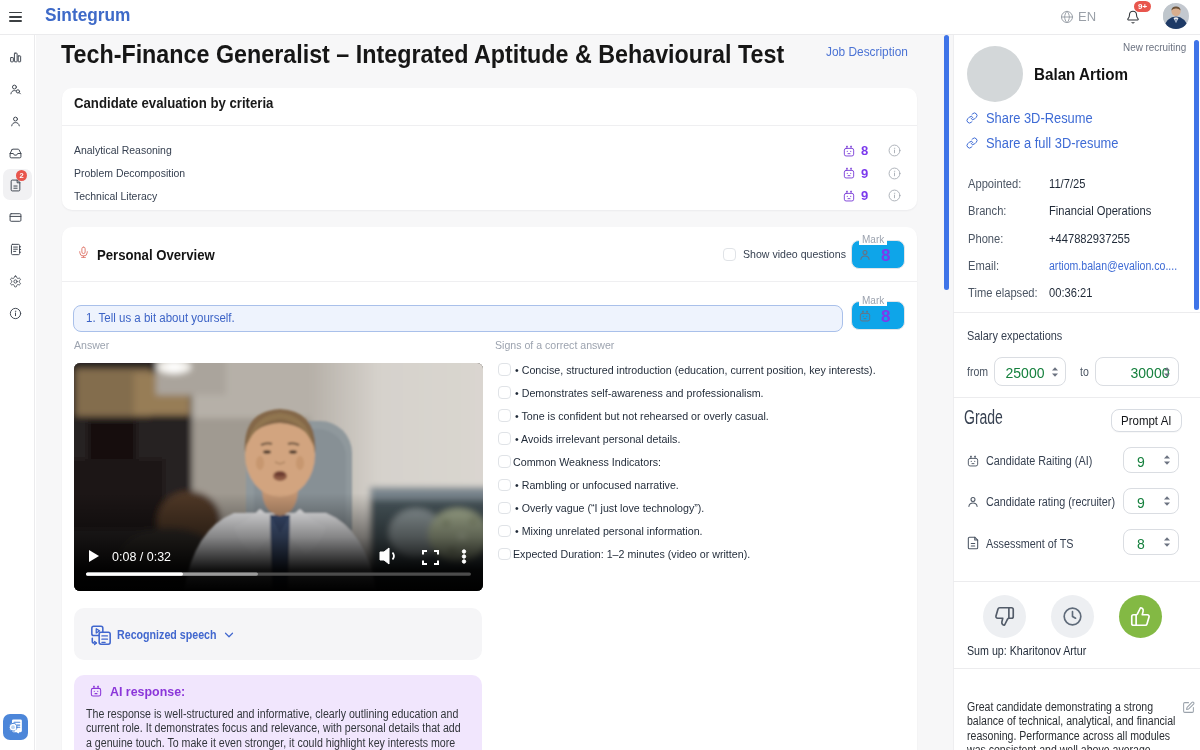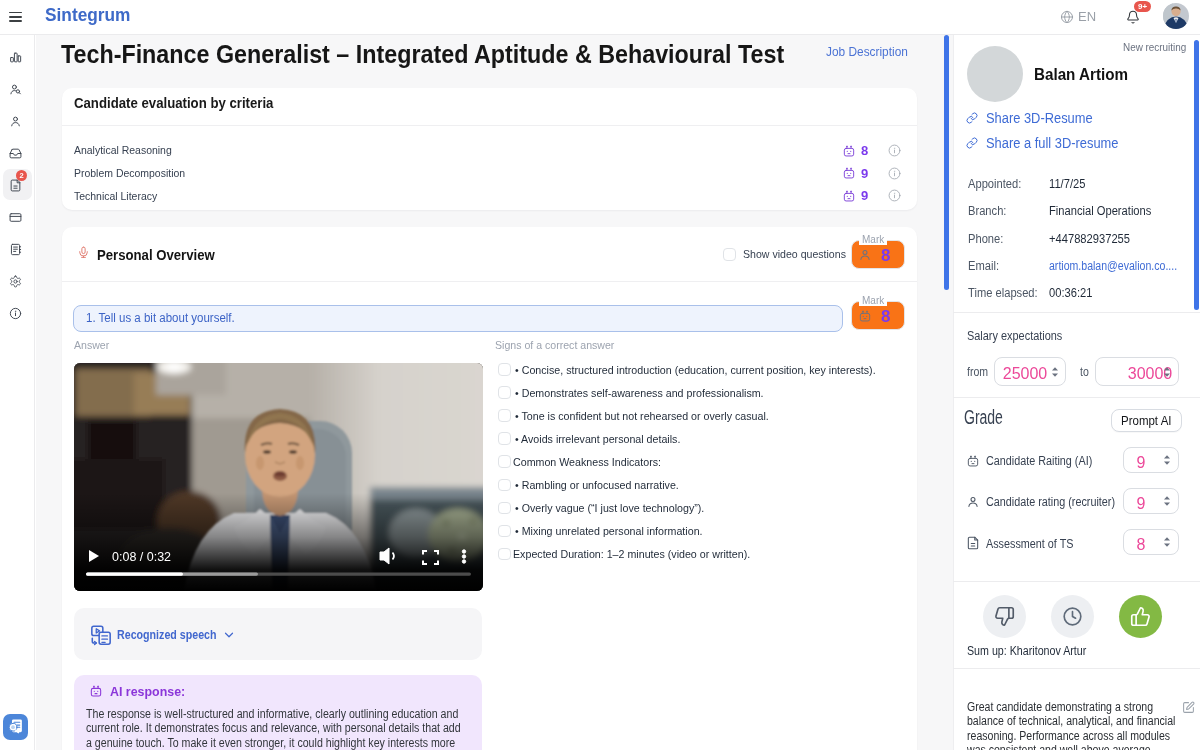--- a/index.html
+++ b/index.html
@@ -3,25 +3,25 @@
 <meta charset="utf-8">
 <style>
   * { margin:0; padding:0; box-sizing:border-box; }
   html,body { width:1200px; height:750px; overflow:hidden; }
   body { font-family:"Liberation Sans", sans-serif; background:#fff; }
   .abs { position:absolute; }
   .tx { position:absolute; white-space:nowrap; transform-origin:left center; }
   #app { position:relative; width:1200px; height:750px; overflow:hidden; background:#fff; }
   #main { left:36px; top:35px; width:917px; height:715px; background:#f7f7f8; }
   .card { background:#fff; border-radius:10px; box-shadow:0 1px 2px rgba(20,20,40,.05); }
-  .markbox { border:1px solid #e3e5e8; border-radius:8px; background:#f97316; }
+  .markbox { border:1px solid #e3e5e8; border-radius:8px; background:#0ea5e9; }
   .marklegend { position:absolute; top:-7px; left:7px; background:#fff; padding:0 3px; font-size:10px; color:#9ca3af; }
   .ckbox { position:absolute; width:12.5px; height:12.5px; border:1px solid #e0e3e7; border-radius:4px; background:#fff; }
   .spin { position:absolute; border:1px solid #dadde2; border-radius:8px; background:#fff; }
-  .spinval { position:absolute; font-size:16px; color:#ec4899; transform:translateX(-50%); }
+  .spinval { position:absolute; font-size:14px; color:#15803d; transform:translateX(-50%); }
   .rpdiv { position:absolute; left:953px; width:247px; height:1px; background:#ececee; }
   .circbtn { position:absolute; width:43px; height:43px; border-radius:50%; background:#edeff2; }
   svg { display:block; }
 </style>
 </head>
 <body>
 <div id="app">
 
   <div id="main" class="abs"></div>
 

